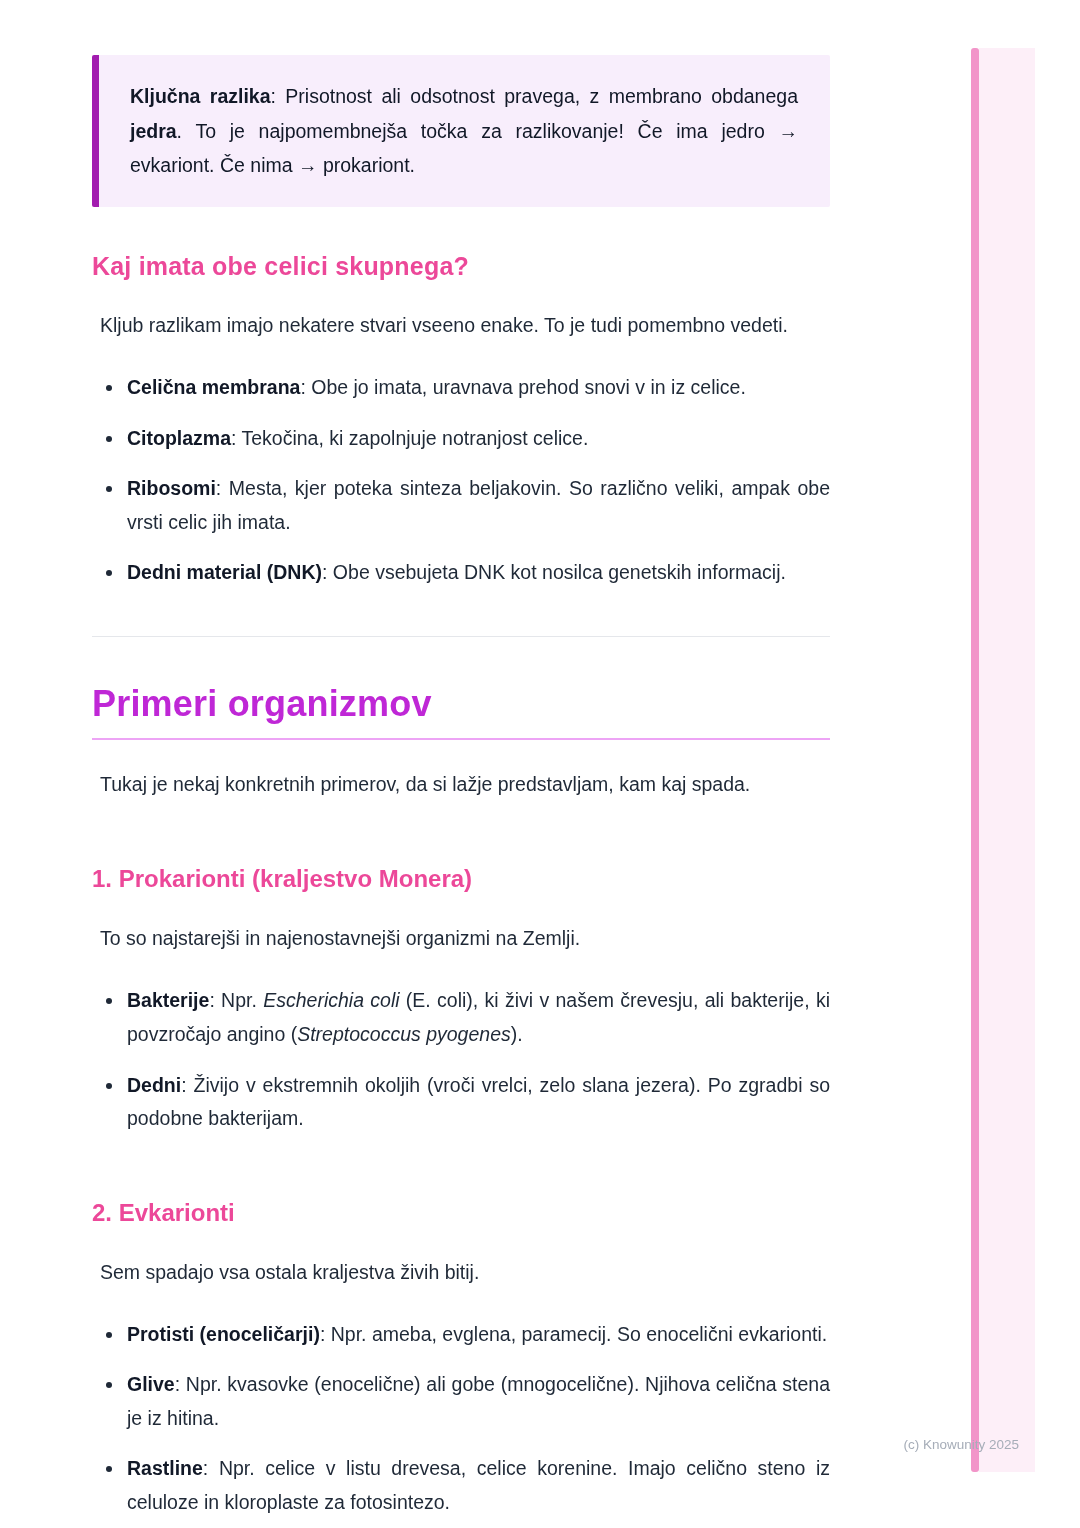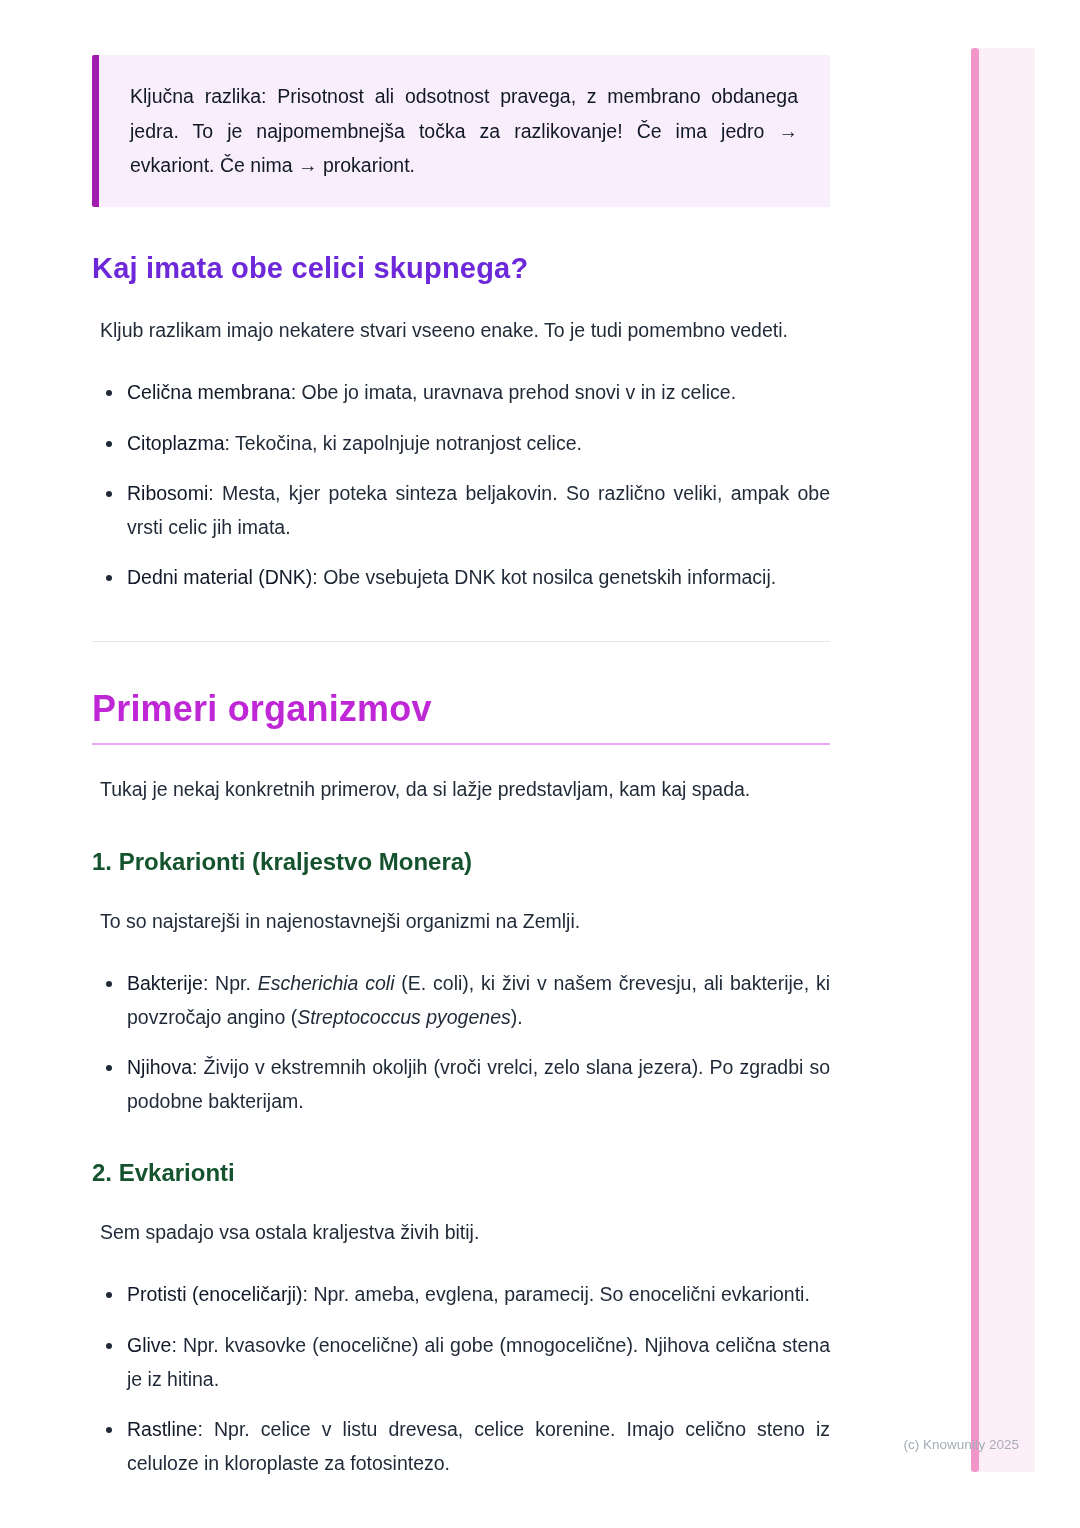--- a/index.html
+++ b/index.html
@@ -48,49 +48,49 @@
     border-radius: 2px;
     padding: 24px 32px 24px 31px;
   }
   .callout-text {
     margin: 0;
     font-size: 19.5px;
     line-height: 1.78;
     text-align: justify;
     color: #111827;
   }
-  strong { font-weight: 400; color: #111827; }
+  strong { font-weight: 700; color: #111827; }
   em { }
   .h2 {
     margin: 44px 0 0;
-    font-size: 29px;
+    font-size: 25px;
     line-height: 1.2;
     font-weight: 800;
-    color: #6d28d9;
+    color: #ec4899;
     letter-spacing: 0.2px;
   }
   .h1 {
     margin: 46px 0 0;
     font-size: 36px;
     line-height: 1.15;
     font-weight: 700;
     color: #bf27d6;
     letter-spacing: 0.2px;
   }
   .title-underline {
     margin-top: 14px;
     height: 2px;
     background: #eda4f5;
   }
   .h3 {
-    margin: 40px 0 0;
+    margin: 62px 0 0;
     font-size: 24px;
     line-height: 1.25;
     font-weight: 700;
-    color: #14532d;
+    color: #ec4899;
   }
   .body-p {
     margin: 27px 8px 0;
     font-size: 19.5px;
     line-height: 1.8;
     text-align: justify;
   }
   .list {
     margin: 28px 0 0;
     padding-left: 33px;
@@ -149,21 +149,21 @@
     <div class="title-underline"></div>
 
     <p class="body-p">Tukaj je nekaj konkretnih primerov, da si lažje predstavljam, kam kaj spada.</p>
 
     <h3 class="h3">1. Prokarionti (kraljestvo Monera)</h3>
 
     <p class="body-p">To so najstarejši in najenostavnejši organizmi na Zemlji.</p>
 
     <ul class="list">
       <li><strong>Bakterije</strong><span>: Npr. </span><em>Escherichia coli</em><span> (E. coli), ki živi v našem črevesju, ali bakterije, ki povzročajo angino (</span><em>Streptococcus pyogenes</em><span>).</span></li>
-      <li><strong>Njihova</strong><span>: Živijo v ekstremnih okoljih (vroči vrelci, zelo slana jezera). Po zgradbi so podobne bakterijam.</span></li>
+      <li><strong>Dedni</strong><span>: Živijo v ekstremnih okoljih (vroči vrelci, zelo slana jezera). Po zgradbi so podobne bakterijam.</span></li>
     </ul>
 
     <h3 class="h3">2. Evkarionti</h3>
 
     <p class="body-p">Sem spadajo vsa ostala kraljestva živih bitij.</p>
 
     <ul class="list">
       <li><strong>Protisti (enoceličarji)</strong><span>: Npr. ameba, evglena, paramecij. So enocelični evkarionti.</span></li>
       <li><strong>Glive</strong><span>: Npr. kvasovke (enocelične) ali gobe (mnogocelične). Njihova celična stena je iz hitina.</span></li>
       <li><strong>Rastline</strong><span>: Npr. celice v listu drevesa, celice korenine. Imajo celično steno iz celuloze in kloroplaste za fotosintezo.</span></li>

